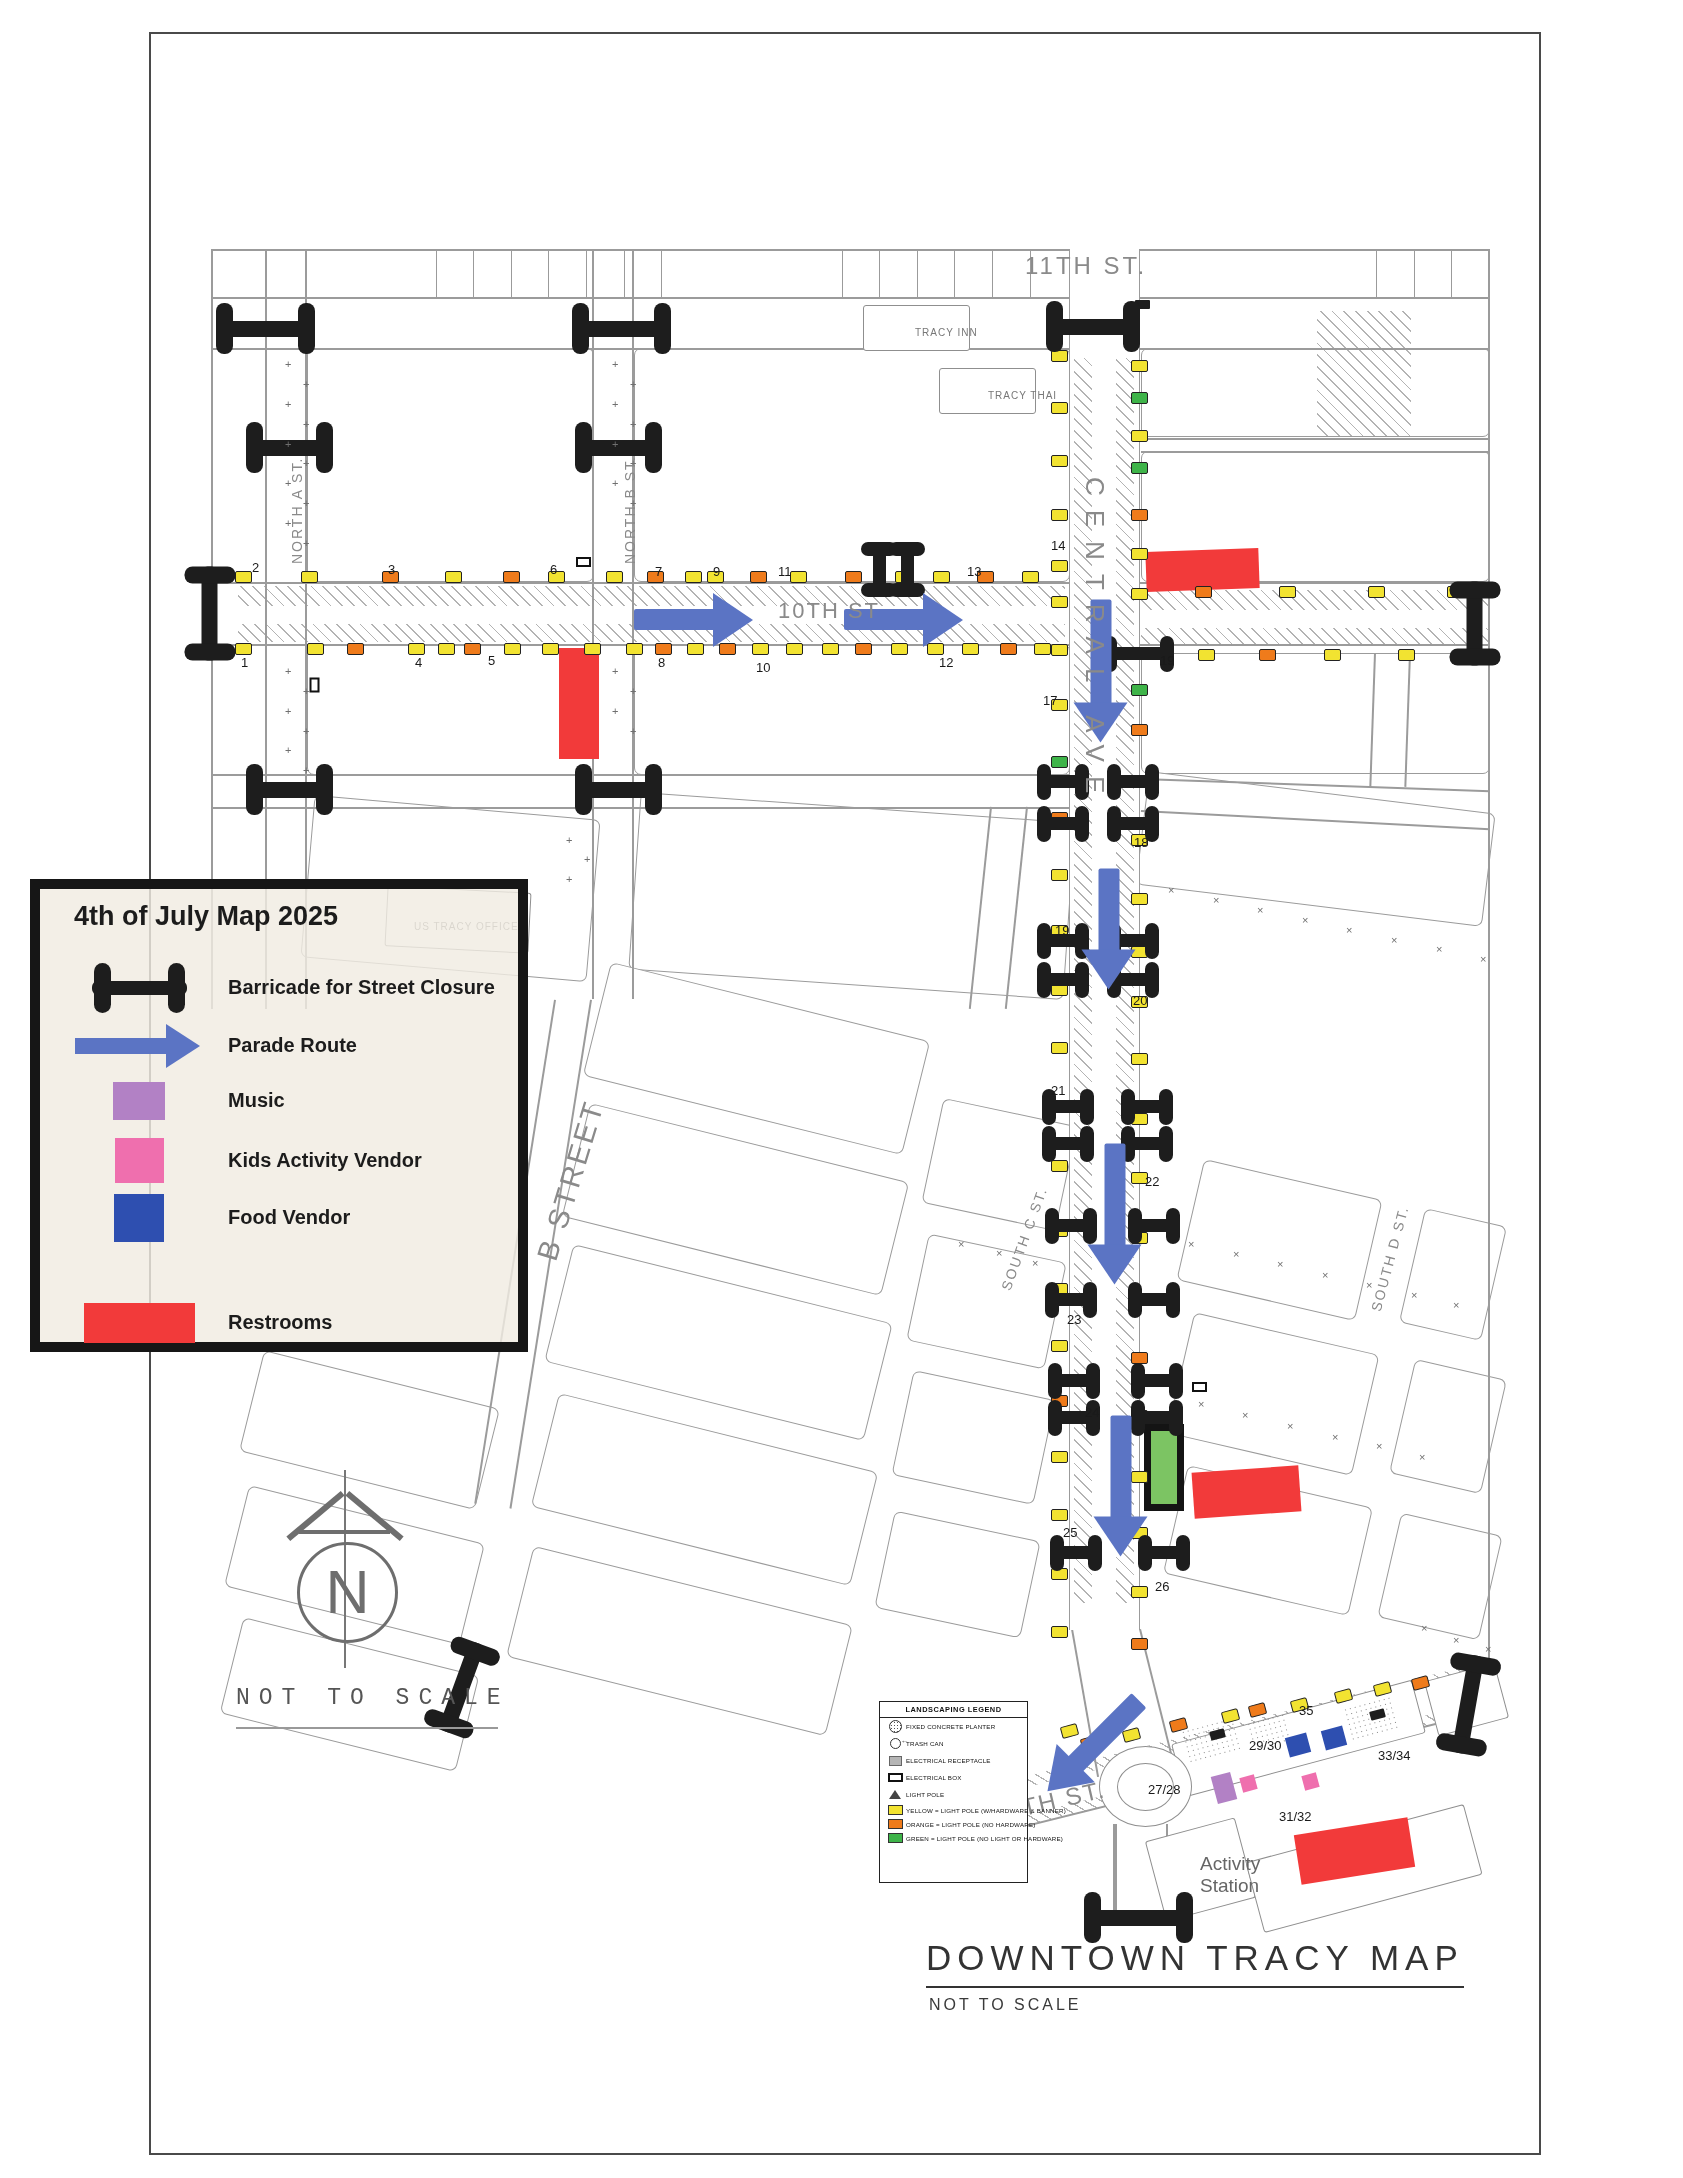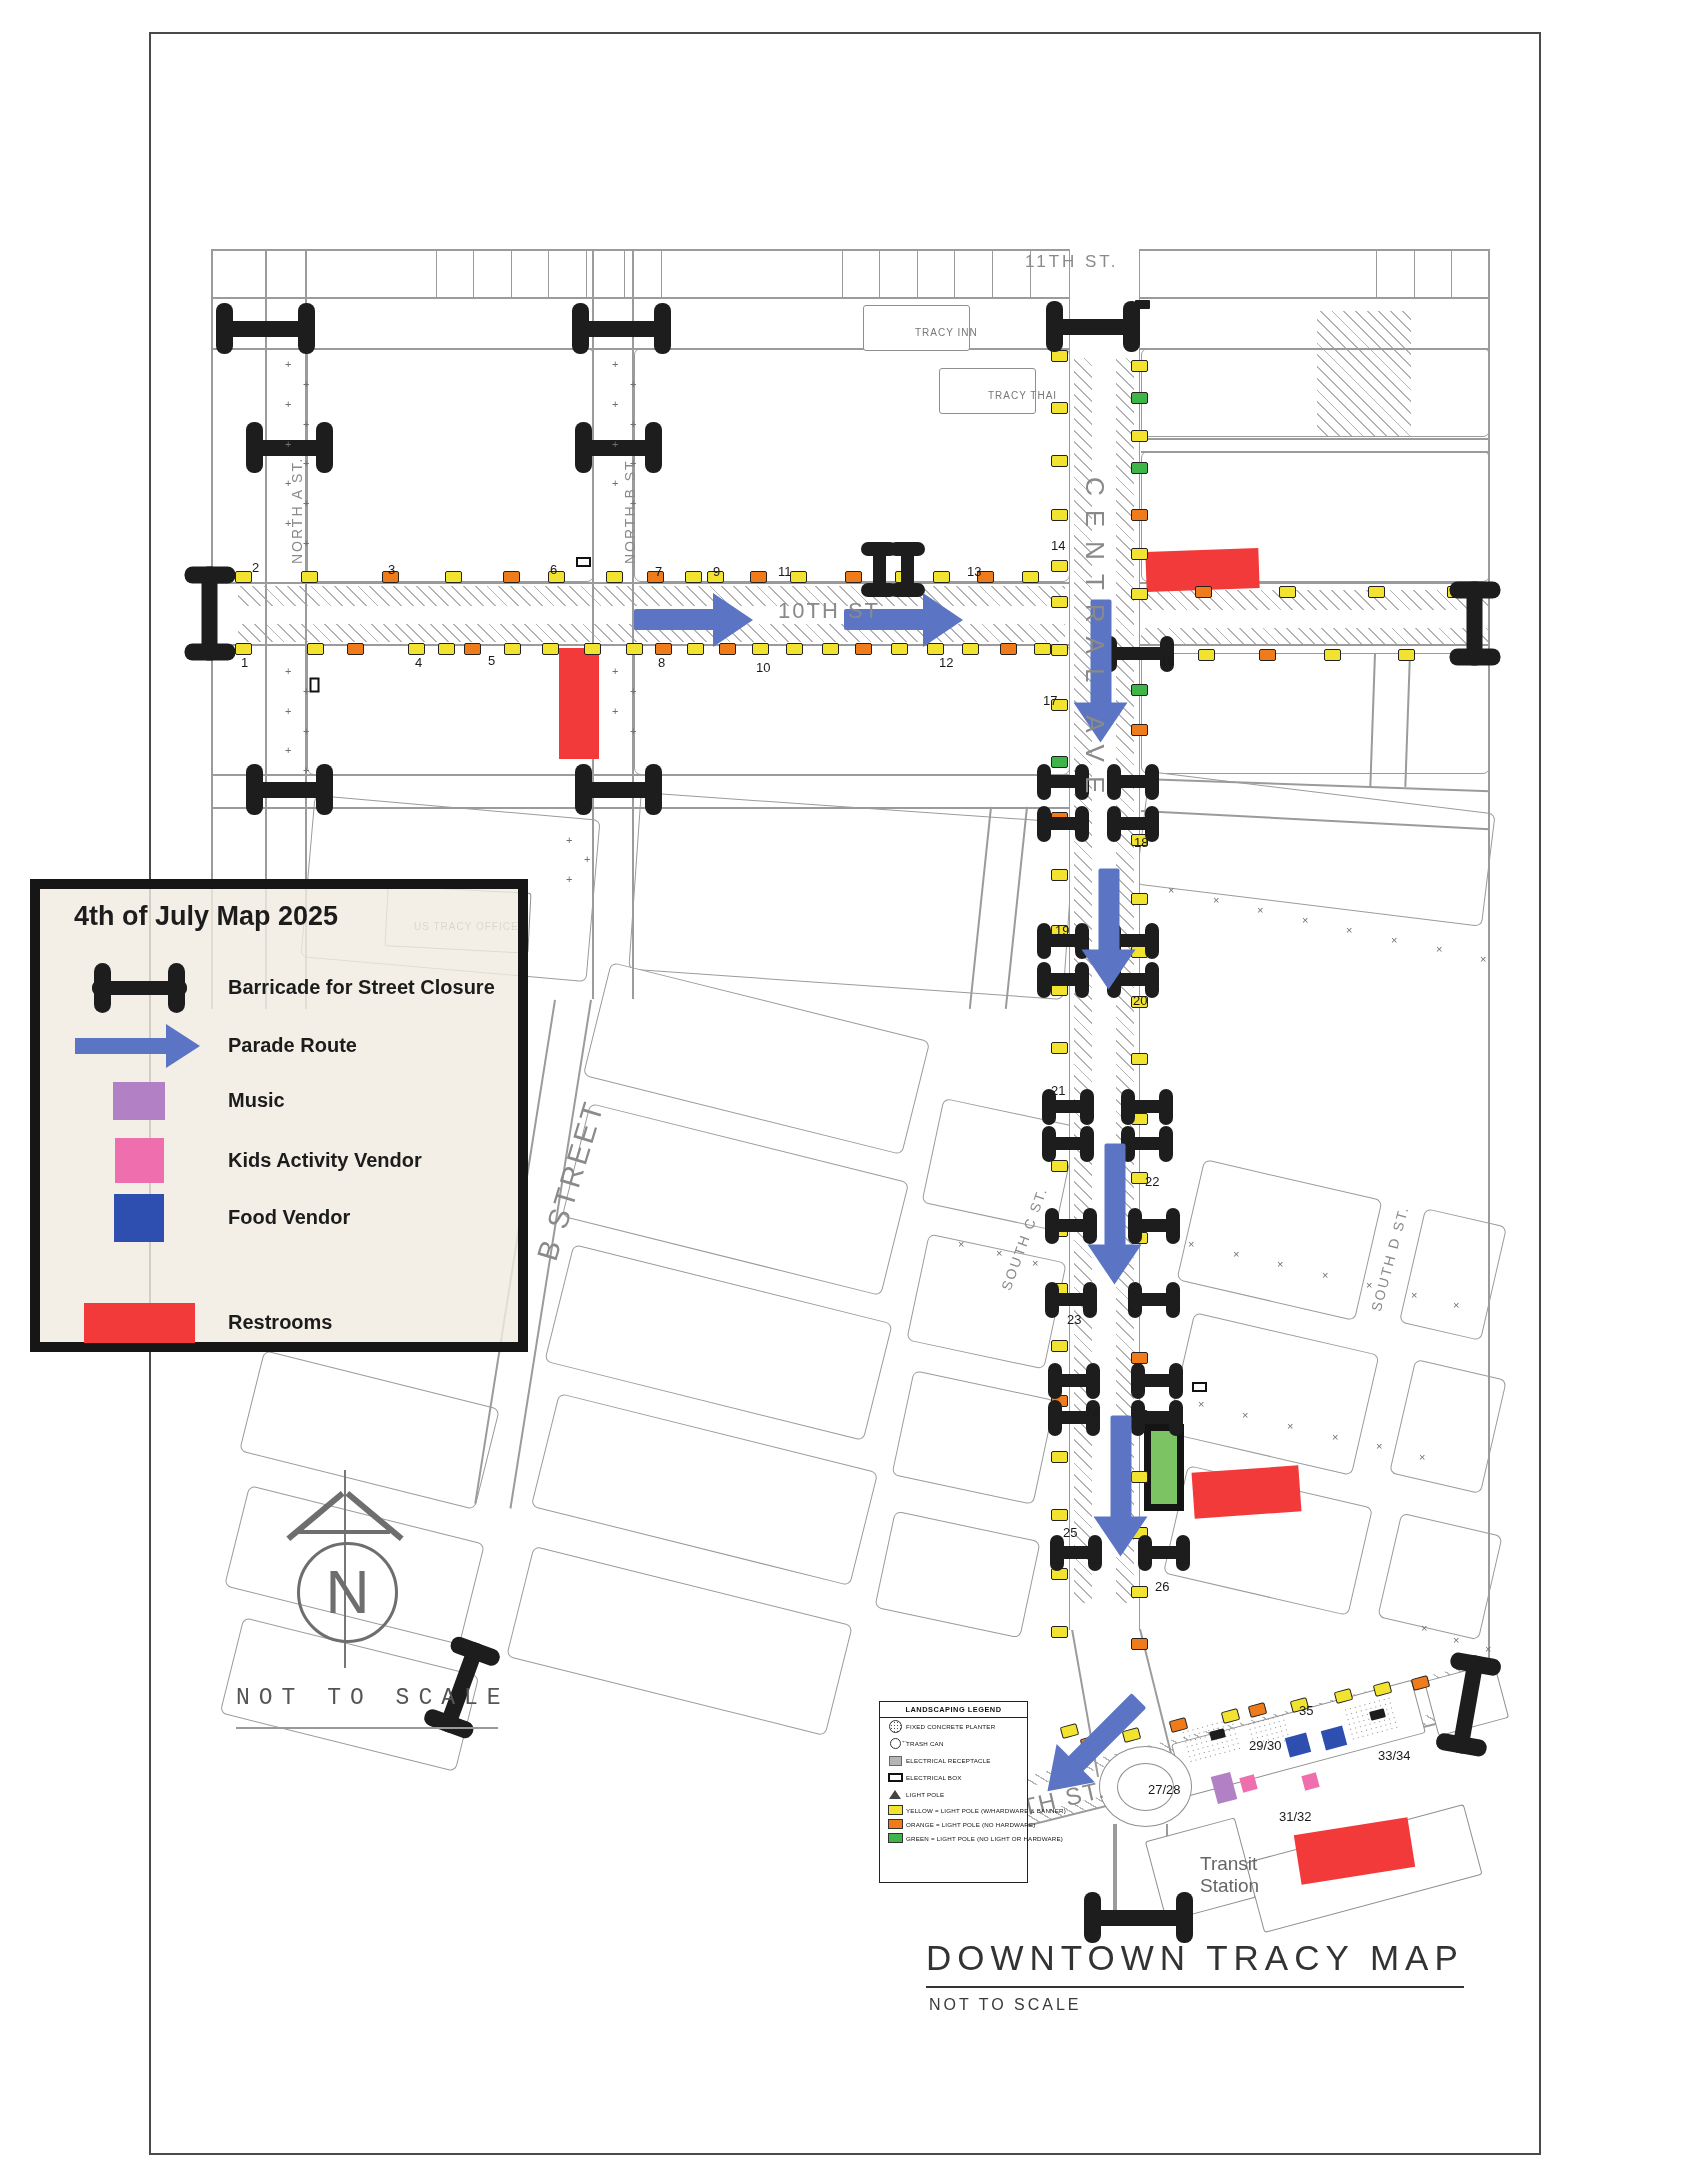--- a/index.html
+++ b/index.html
@@ -614,21 +614,21 @@
       <div class="num" style="left: 1145px; top: 1174px;">22</div>
       <div class="num" style="left: 1067px; top: 1312px;">23</div>
       <div class="num" style="left: 1085px; top: 1405px;">24</div>
       <div class="num" style="left: 1063px; top: 1525px;">25</div>
       <div class="num" style="left: 1155px; top: 1579px;">26</div>
       <div class="num" style="left: 1148px; top: 1782px;">27/28</div>
       <div class="num" style="left: 1249px; top: 1738px;">29/30</div>
       <div class="num" style="left: 1279px; top: 1809px;">31/32</div>
       <div class="num" style="left: 1378px; top: 1748px;">33/34</div>
       <div class="num" style="left: 1299px; top: 1703px;">35</div>
-      <div class="slabel" style="left: 1025px; top: 252px; font-size: 17px; letter-spacing: 3px;">11TH ST.</div>
+      <div class="slabel" style="left: 1025px; top: 252px; font-size: 24px; letter-spacing: 3px;">11TH ST.</div>
       <div class="slabel" style="left: 778px; top: 598px; font-size: 22px; letter-spacing: 2px;">10TH ST</div>
       <div class="slabel vlabel" style="left: 1079px; top: 477px; font-size: 26px; letter-spacing: 14px;">CENTRAL AVE</div>
       <div class="slabel" style="left: 531px; top: 1255px; font-size: 29px; letter-spacing: 3px; transform: rotate(-73deg);">B STREET</div>
       <div class="slabel" style="left: 289px; top: 564px; font-size: 14px; letter-spacing: 2px; transform: rotate(-90deg);">NORTH A ST.</div>
       <div class="slabel" style="left: 622px; top: 564px; font-size: 14px; letter-spacing: 2px; transform: rotate(-90deg);">NORTH B ST.</div>
       <div class="slabel" style="left: 998px; top: 1287px; font-size: 14px; letter-spacing: 2px; transform: rotate(-70deg);">SOUTH C ST.</div>
       <div class="slabel" style="left: 1368px; top: 1309px; font-size: 14px; letter-spacing: 2px; transform: rotate(-75deg);">SOUTH D ST.</div>
       <div class="slabel" style="left: 1004px; top: 1798px; font-size: 24px; letter-spacing: 2px; transform: rotate(-13deg);">6TH ST.</div>
       <div class="poi" style="left: 915px; top: 327px; font-size: 10px; letter-spacing: 1px;">TRACY INN</div>
       <div class="poi" style="left: 988px; top: 390px; font-size: 10px; letter-spacing: 1px;">TRACY THAI</div>
@@ -739,17 +739,17 @@
       <div class="lslab">ORANGE = LIGHT POLE (NO HARDWARE)</div>
     </div>
     <div class="lsrow kr">
       <div class="lsic">
           <div class="key key-g"></div>
         </div>
       <div class="lslab">GREEN = LIGHT POLE (NO LIGHT OR HARDWARE)</div>
     </div>
   </div>
 
-  <div id="transit">Transit Station</div>
+  <div id="transit">Activity Station</div>
   <div id="title-main">DOWNTOWN TRACY MAP</div>
   <div id="title-sub">NOT TO SCALE</div>
 </div>
 
 
 </body></html>

